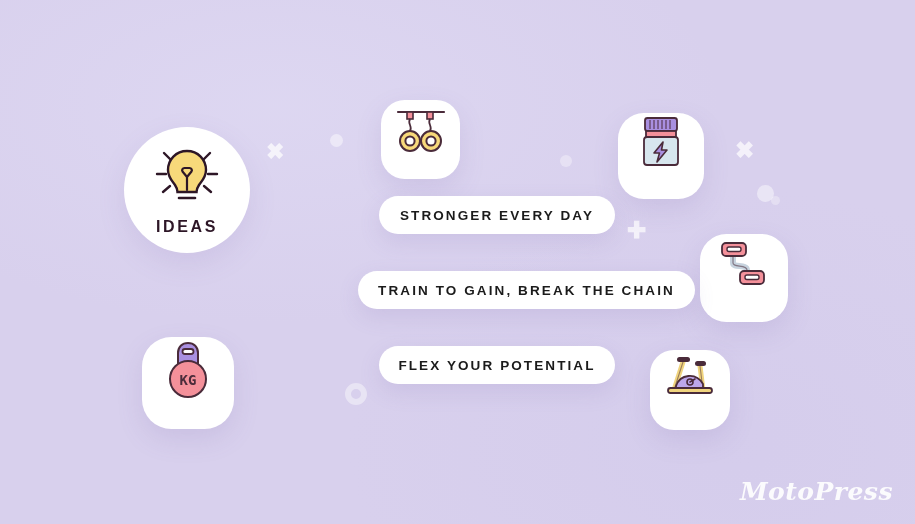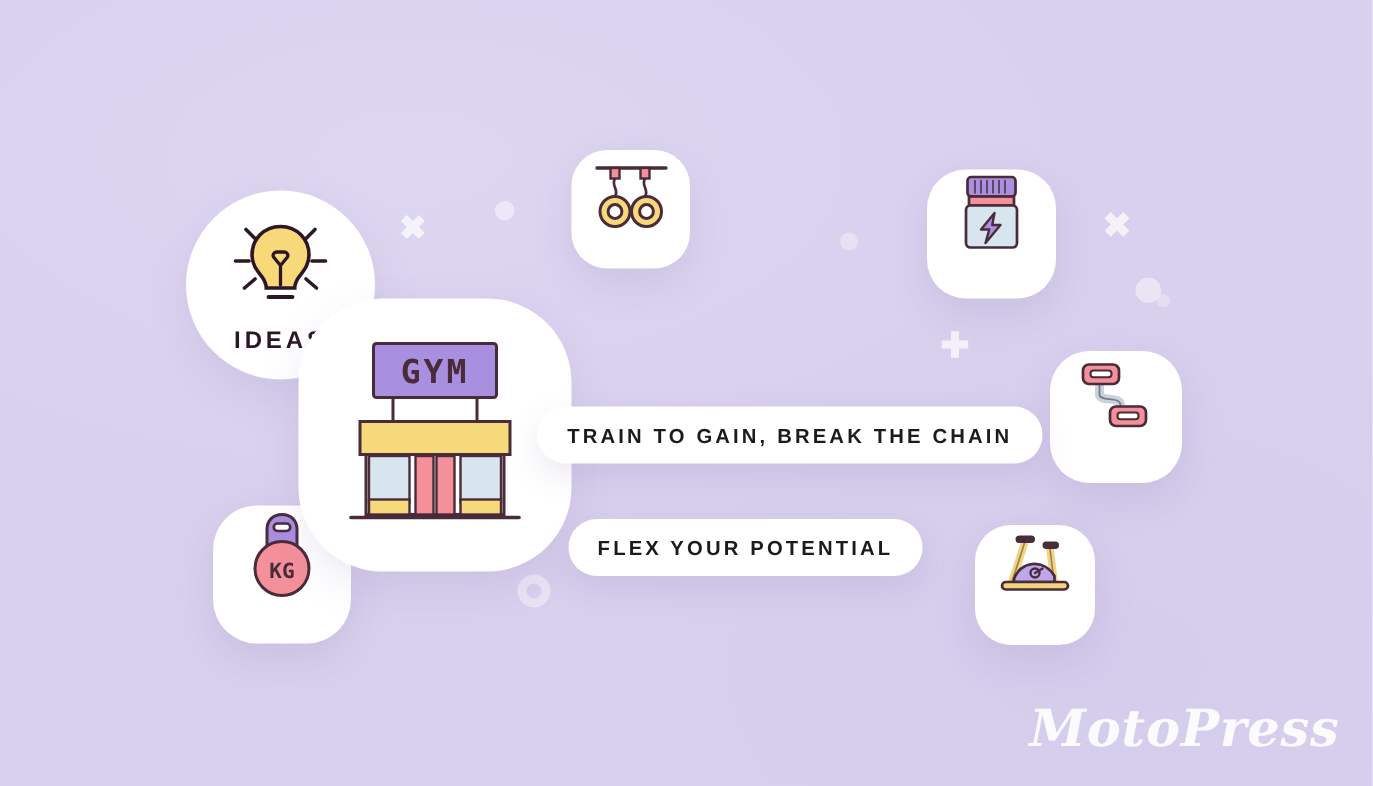--- a/index.html
+++ b/index.html
@@ -115,21 +115,21 @@
   }
 
   
   .watermark {
     position: absolute;
     right: 22px; bottom: 18px;
     color: #ffffff;
     opacity: .92;
     font-family: "DejaVu Serif", serif;
     font-style: italic;
-    font-size: 34px;
+    font-size: 25px;
     font-weight: 700;
     letter-spacing: .5px;
     text-align: center;
   }
 </style>
 </head>
 <body>
 
 <div class="stage">
   <div class="bg-tint"></div>
@@ -234,48 +234,24 @@
         <path d="M14 36 C18 24 34 22 41 34 L41 38 L14 38 Z" fill="#bda7ea" stroke="#4a2b3a" stroke-width="1.8" stroke-linejoin="round"></path>
         <circle cx="28" cy="32" r="3" fill="none" stroke="#4a2b3a" stroke-width="1.6"></circle>
         <line x1="28" y1="32" x2="33" y2="29" stroke="#4a2b3a" stroke-width="1.6" stroke-linecap="round"></line>
         <rect x="6" y="38" width="44" height="5" rx="2.5" fill="#f0d47e" stroke="#4a2b3a" stroke-width="1.8"></rect>
         <rect x="15" y="7" width="13" height="5" rx="2.5" fill="#4a2b3a"></rect>
         <rect x="33" y="11" width="11" height="5" rx="2.5" fill="#4a2b3a"></rect>
       </svg>
     </span>
   </div>
 
-  <div class="card gym-card">
-    <span>
-      <svg width="136" height="130" viewBox="0 0 136 130">
-
-        <rect x="27" y="6" width="82" height="36" rx="2" fill="#a98fe0" stroke="#4a2b3a" stroke-width="2"></rect>
-        <text x="68" y="32" text-anchor="middle" font-family="DejaVu Sans Mono, monospace" font-size="22" font-weight="700" letter-spacing="2" fill="#4a2b3a">GYM</text>
-
-        <line x1="40" y1="42" x2="40" y2="58" stroke="#4a2b3a" stroke-width="2"></line>
-        <line x1="96" y1="42" x2="96" y2="58" stroke="#4a2b3a" stroke-width="2"></line>
-
-        <rect x="18" y="58" width="100" height="22" fill="#f5d97a" stroke="#4a2b3a" stroke-width="2"></rect>
-
-        <rect x="22" y="80" width="92" height="40" fill="#ffffff" stroke="#4a2b3a" stroke-width="2"></rect>
-
-        <rect x="24" y="81" width="27" height="31" fill="#d7e6ee" stroke="#4a2b3a" stroke-width="1.6"></rect>
-        <rect x="85" y="81" width="27" height="31" fill="#d7e6ee" stroke="#4a2b3a" stroke-width="1.6"></rect>
-
-        <rect x="55" y="81" width="12" height="39" fill="#f4909a" stroke="#4a2b3a" stroke-width="1.6"></rect>
-        <rect x="69" y="81" width="12" height="39" fill="#f4909a" stroke="#4a2b3a" stroke-width="1.6"></rect>
-
-        <rect x="24" y="110" width="27" height="10" fill="#f5d97a" stroke="#4a2b3a" stroke-width="1.6"></rect>
-        <rect x="85" y="110" width="27" height="10" fill="#f5d97a" stroke="#4a2b3a" stroke-width="1.6"></rect>
-
-        <line x1="12" y1="122" x2="124" y2="122" stroke="#4a2b3a" stroke-width="2.4" stroke-linecap="round"></line>
-      </svg>
-    </span>
-  </div>
-
+
+  <div class="pill pill-1">
+    <span>STRONGER EVERY DAY</span>
+  </div>
   <div class="pill pill-2">
     <span>TRAIN TO GAIN, BREAK THE CHAIN</span>
   </div>
   <div class="pill pill-3">
     <span>FLEX YOUR POTENTIAL</span>
   </div>
 
   <div class="watermark">MotoPress</div>
 </div>
 

